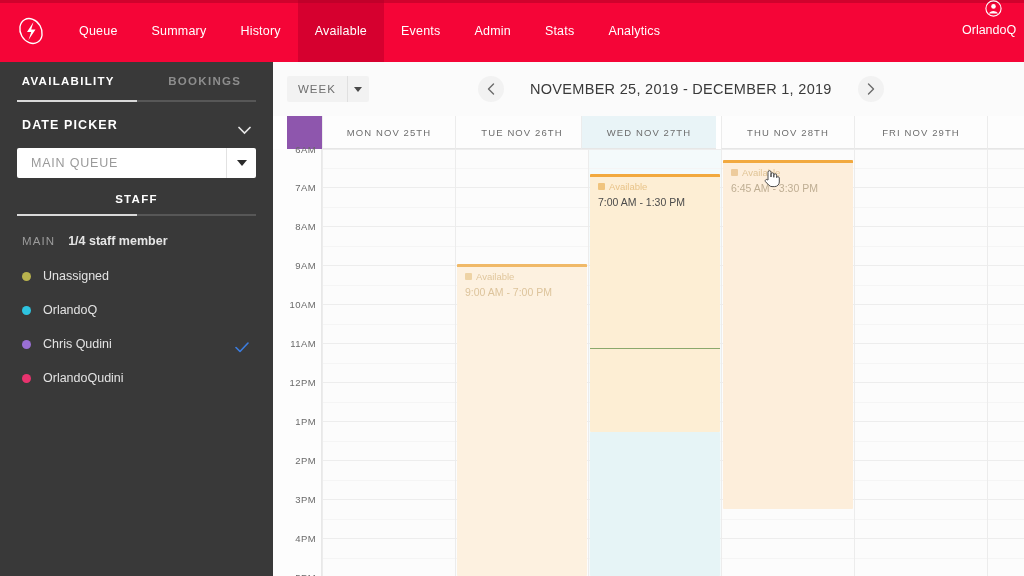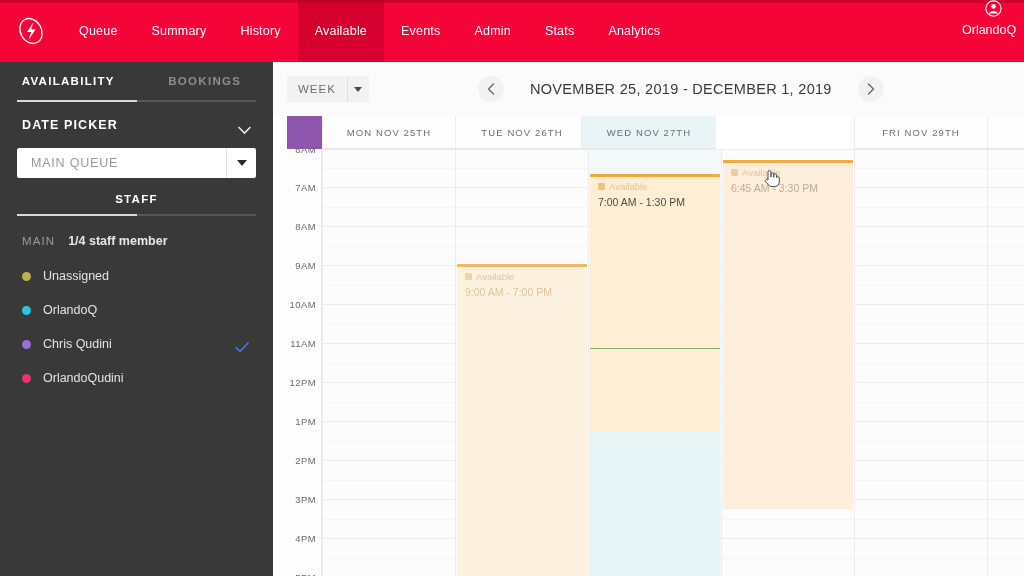--- a/index.html
+++ b/index.html
@@ -360,20 +360,23 @@
       </div>
 
       <div class="gcol-head" style="left:49px;  width:133px">
           <span>MON NOV 25TH</span>
         </div>
       <div class="gcol-head" style="left:182px; width:133px">
           <span>TUE NOV 26TH</span>
         </div>
       <div class="gcol-head today" style="left:308px; width:135px">
           <span>WED NOV 27TH</span>
+        </div>
+      <div class="gcol-head" style="left:448px; width:133px">
+          <span>THU NOV 28TH</span>
         </div>
       <div class="gcol-head" style="left:581px; width:133px">
           <span>FRI NOV 29TH</span>
         </div>
       <div class="gcol-head" style="left:714px; width:37px">
           <span></span>
         </div>
 
       <div class="daycol" style="left:49px;  width:133px">
         <div class="hline" style="top:0px"></div>

